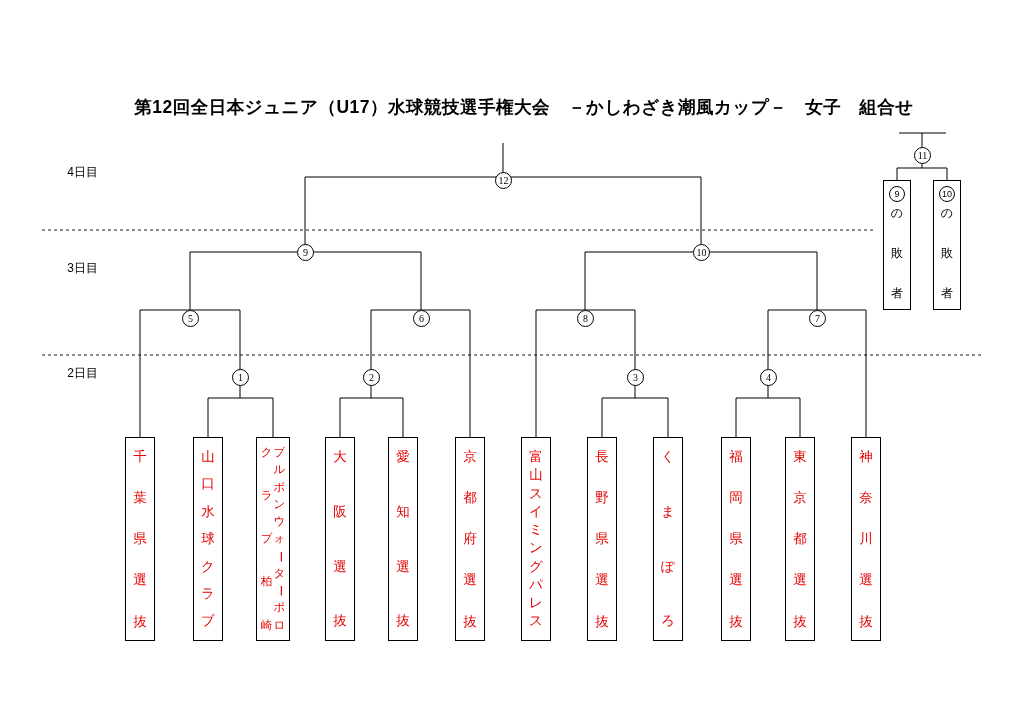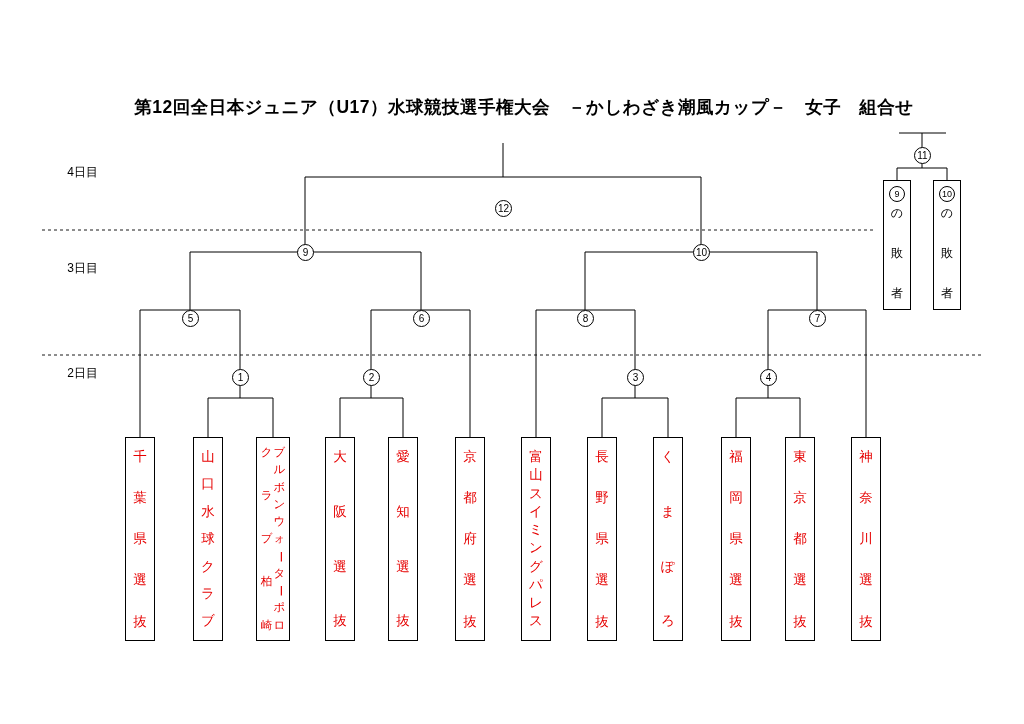--- a/index.html
+++ b/index.html
@@ -41,21 +41,21 @@
   }
   .team-box .vchar { font-size:13.5px; line-height:1; color:var(--team-color,#e60000); }
   .team-box.wide .vchar { font-size:11.5px; }
   .vchar.rot { transform:rotate(90deg); }
 
   .circle {
     width:17px; height:17px; border:1px solid #000; border-radius:50%;
     background:#fff; display:flex; align-items:center; justify-content:center;
     font-size:10px; line-height:1; z-index:3;
   }
-  .circle.match { position:absolute; }
+  .circle.match { position:absolute;font-family:Liberation Serif, serif; }
 
   .loser-box {
     position:absolute; top:180px; width:28px; height:130px;
     border:1px solid #000; background:#fff; z-index:1;
     display:flex; flex-direction:column; align-items:center;
     padding:5px 0 10px;
   }
   .loser-box .circle { flex:0 0 auto; width:16px; height:16px; font-size:9px; }
   .loser-box .vlines { flex:1 1 auto; margin-top:5px; }
   .loser-box .vchar { font-size:12px; line-height:1; color:#000; }
@@ -126,21 +126,21 @@
   <span class="circle match" style="left:363px;top:369px">2</span>
   <span class="circle match" style="left:627px;top:369px">3</span>
   <span class="circle match" style="left:760px;top:369px">4</span>
   <span class="circle match" style="left:182px;top:310px">5</span>
   <span class="circle match" style="left:413px;top:310px">6</span>
   <span class="circle match" style="left:809px;top:310px">7</span>
   <span class="circle match" style="left:577px;top:310px">8</span>
   <span class="circle match" style="left:297px;top:244px">9</span>
   <span class="circle match" style="left:693px;top:244px">10</span>
   <span class="circle match" style="left:914px;top:147px">11</span>
-  <span class="circle match" style="left:495px;top:200px">12</span>
+  <span class="circle match" style="left:495px;top:172px">12</span>
 
   <div class="team-box" style="left:125px">
     <div class="vlines">
         <div class="char-col">
           <span class="vchar">千</span>
           <span class="vchar">葉</span>
           <span class="vchar">県</span>
           <span class="vchar">選</span>
           <span class="vchar">抜</span>
         </div>

